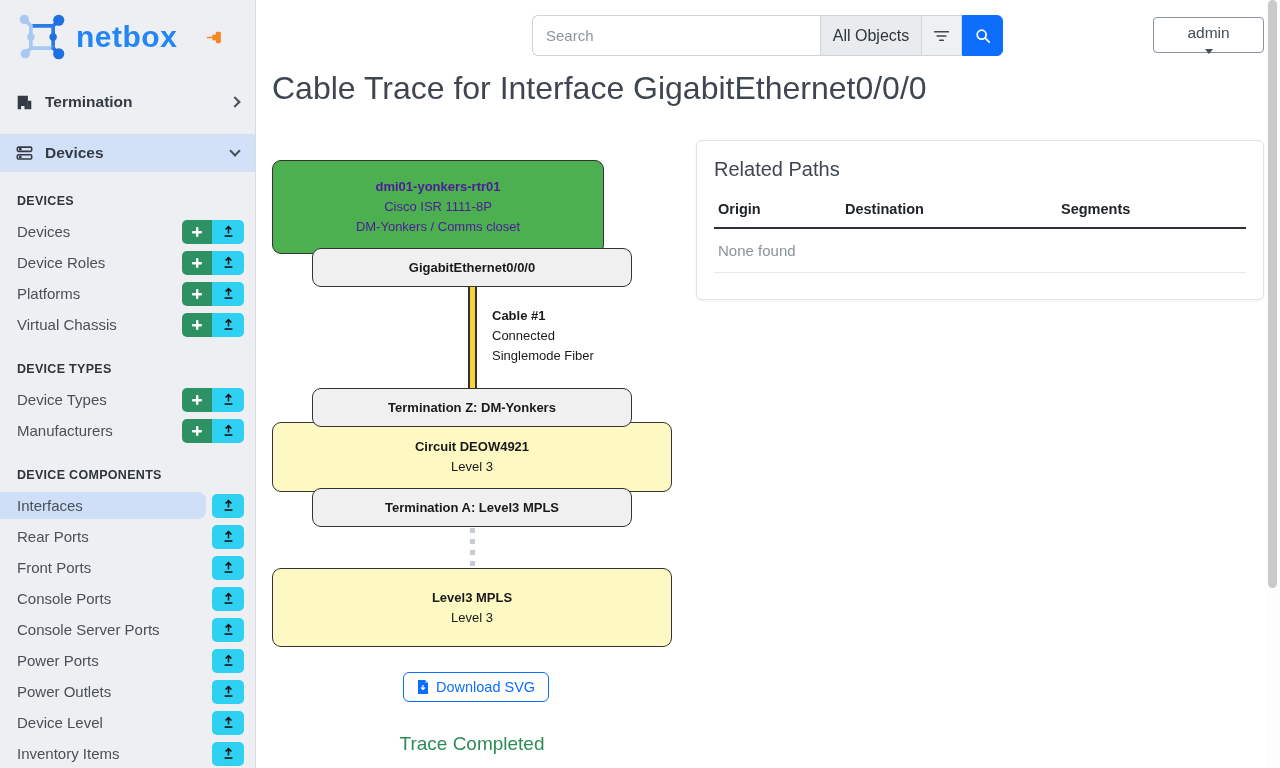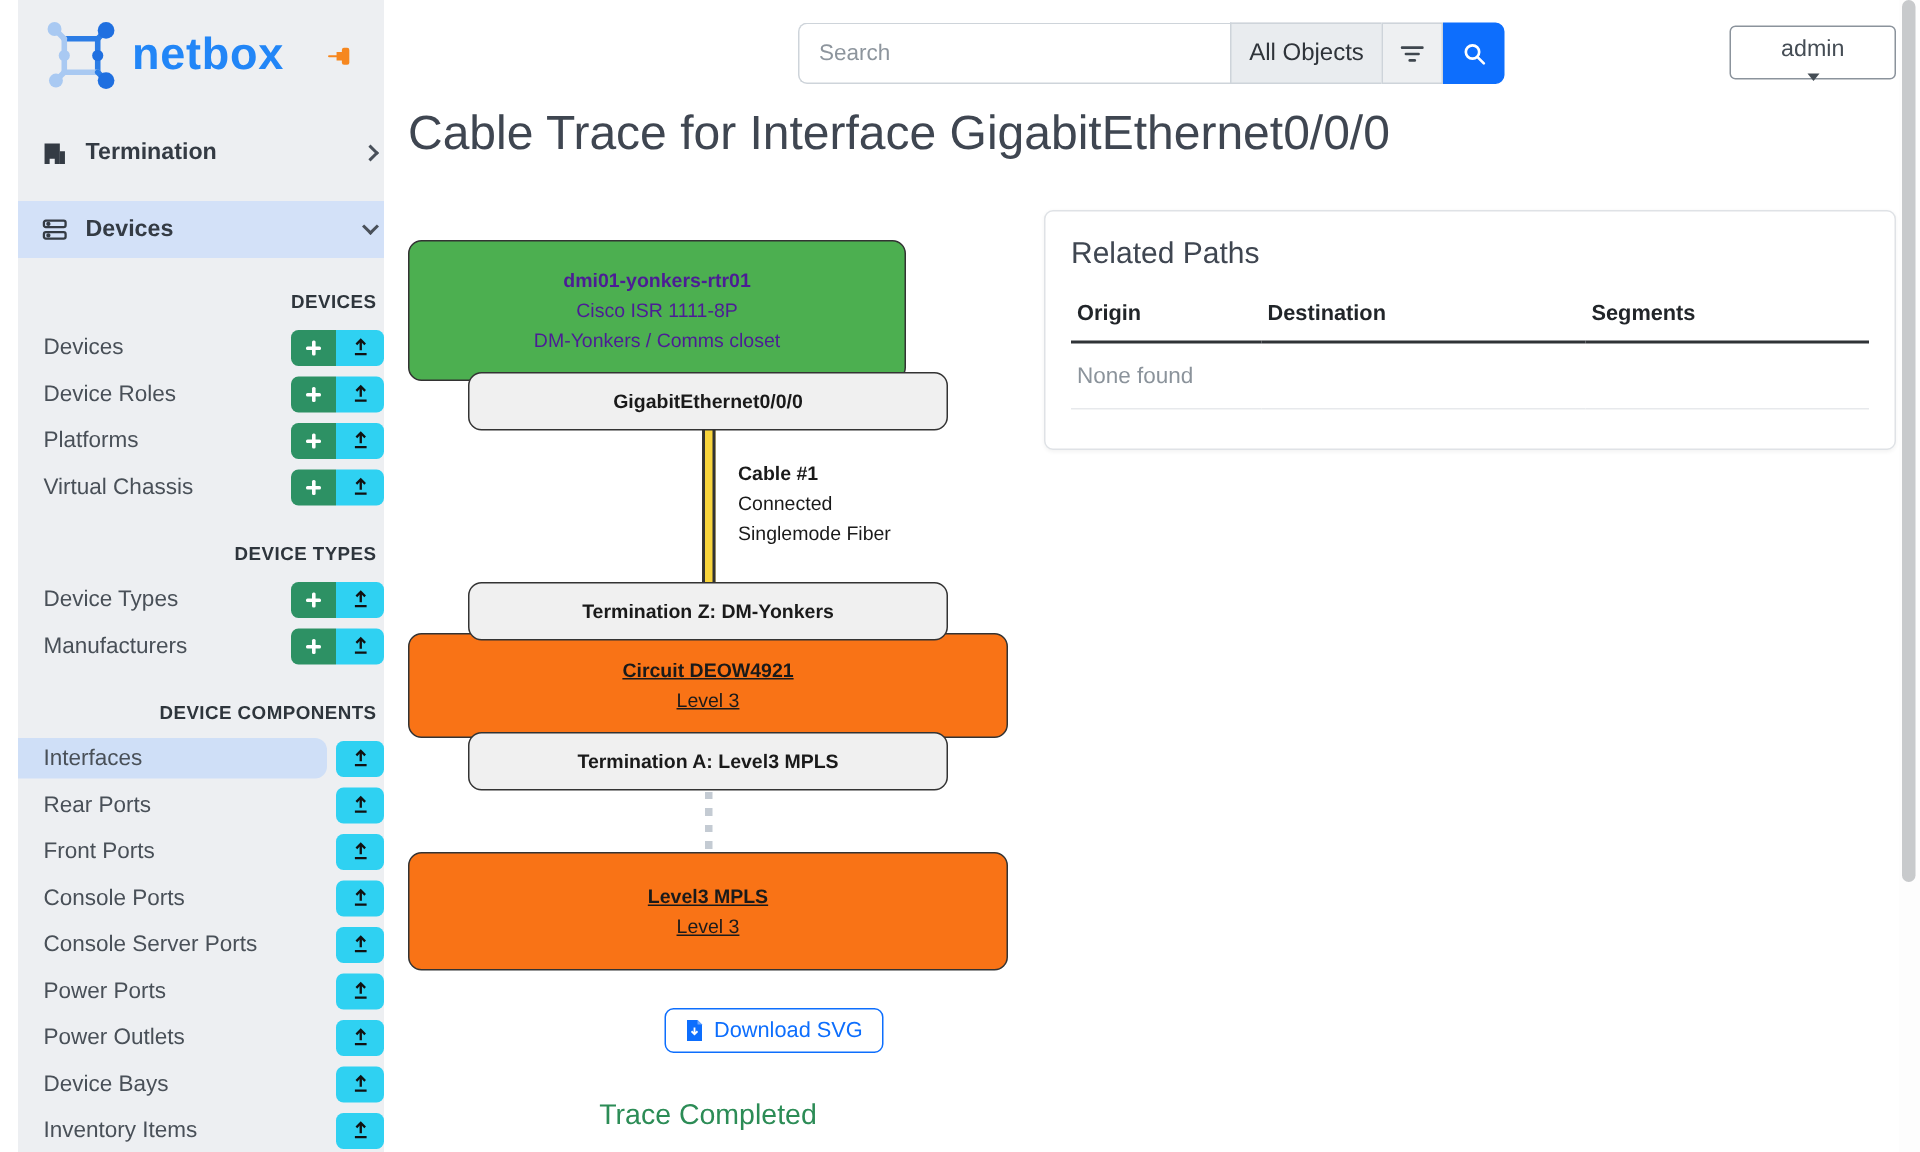--- a/index.html
+++ b/index.html
@@ -1,20 +1,20 @@
 <!DOCTYPE html>
 <html><head>
 <meta charset="utf-8">
 <style>
   * { margin:0; padding:0; box-sizing:border-box; }
   html,body { width:1280px; height:768px; overflow:hidden; font-family:"Liberation Sans", sans-serif; background:#fff; }
   body { position:relative; }
 
   
-  .sidebar { position:absolute; left:12px; top:0; width:256px; height:768px; background:#edeff2; border-right:1px solid #d9dcdf;text-align:right; }
+  .sidebar { position:absolute; left:0; top:0; width:256px; height:768px; background:#edeff2; border-right:1px solid #d9dcdf; }
   .logo-row { display:flex; align-items:center; padding:14px 16px 10px 16px; height:70px; }
   .logo-text { font-size:30px; font-weight:bold; color:#2286f7; letter-spacing:.5px; margin-left:8px; }
   .pin-wrap { margin-left:auto; margin-right:16px; display:flex; }
 
   .nav-item { position:relative; display:flex; align-items:center; height:36px; padding:0 16px; margin-top:14px; cursor:pointer; }
   .nav-item.active { background:#d3e1f8; height:38px; }
   .nav-item .nav-label { font-size:15.5px; font-weight:bold; color:#343b44; margin-left:12px; }
   .chev { margin-left:auto; width:8px; height:8px; border-right:2px solid #49505a; border-bottom:2px solid #49505a; }
   .chev.right { transform:rotate(-45deg); }
   .chev.down  { transform:rotate(45deg); margin-top:-4px; }
@@ -44,31 +44,31 @@
 
   .page-title { position:absolute; left:16px; top:70px; font-size:32px; font-weight:400; color:#3f4651; }
 
   
   .trace { position:absolute; left:16px; top:140px; width:440px; height:628px; }
   .tbox { position:absolute; border:1px solid #333; border-radius:9px; display:flex; flex-direction:column; align-items:center; justify-content:center; text-align:center; font-size:13px; color:#1a1a1a; }
   .tbox .b { font-weight:bold; }
   .box-device { left:0; top:20px; width:332px; height:94px; background:#4caf50; color:#4c1d95; }
   .box-device div { line-height:20px; }
   .box-light { background:#f0f0f0; }
-  .box-mid { background:#f97316;text-decoration:underline; }
+  .box-mid { background:#fef9c3; }
   .box-iface { left:40px; top:108px; width:320px; height:39px; z-index:3; }
   .box-termz { left:40px; top:248px; width:320px; height:39px; z-index:3; }
   .box-circuit { left:0; top:282px; width:400px; height:70px; z-index:2; }
   .box-circuit div, .box-provider div { line-height:20px; }
   .box-terma { left:40px; top:348px; width:320px; height:39px; z-index:3; }
   .box-provider { left:0; top:428px; width:400px; height:79px; }
   .cable-line { position:absolute; left:196px; top:146px; width:9px; height:103px; background:#f8d43c; border-left:2px solid #333; border-right:2px solid #333; z-index:1; }
   .cable-info { position:absolute; left:220px; top:166px; font-size:13px; line-height:20px; color:#1a1a1a; text-align:left; }
   .dot-line { position:absolute; left:198px; top:388px; width:5px; height:38px; background-image:repeating-linear-gradient(to bottom,#c4cbd3 0 5px,transparent 5px 11px); }
-  .dl-btn { position:absolute; left:131px; top:532px; height:30px; padding:0 13px; border:1px solid #0d6efd; color:#0d6efd; border-radius:6px; display:flex; align-items:center; gap:7px; font-size:14.5px; background:#fff; cursor:pointer;margin-left:40px; }
+  .dl-btn { position:absolute; left:131px; top:532px; height:30px; padding:0 13px; border:1px solid #0d6efd; color:#0d6efd; border-radius:6px; display:flex; align-items:center; gap:7px; font-size:14.5px; background:#fff; cursor:pointer; }
   .trace-status { position:absolute; left:0; top:593px; width:400px; text-align:center; font-size:19px; color:#2c8c56; }
 
   
   .card { position:absolute; left:440px; top:140px; width:568px; height:160px; background:#fff; border:1px solid #dfe2e6; border-radius:6px; box-shadow:0 1px 3px rgba(0,0,0,.05); padding:17px; }
   .card-title { font-size:20px; font-weight:400; color:#3f4651; margin-bottom:20px; }
   .rp-table { width:100%; border-collapse:collapse; }
   .rp-table th { text-align:left; font-size:14.5px; color:#212529; padding:0 0 10px 4px; border-bottom:2px solid #2f3337; }
   .rp-table th.c0 { width:127px; } .rp-table th.c1 { width:216px; }
   .rp-table td { padding:13px 0 13px 4px; font-size:15px; color:#8b939b; border-bottom:1px solid #e7e9ec; }
 
@@ -345,21 +345,21 @@
           <svg width="13" height="13" viewBox="0 0 20 20" fill="none" stroke="#111" stroke-width="2.4">
             <path d="M10 13 V3"></path>
             <path d="M5.5 7 L10 2.5 L14.5 7"></path>
             <path d="M4 17 H16"></path>
           </svg>
         </span>
       </span>
   </div>
   <div class="side-row">
 
-    <span class="lbl">Device Bays</span>
+    <span class="lbl">Device Level</span>
     <span class="btns">
         <span class="btn-import solo">
           <svg width="13" height="13" viewBox="0 0 20 20" fill="none" stroke="#111" stroke-width="2.4">
             <path d="M10 13 V3"></path>
             <path d="M5.5 7 L10 2.5 L14.5 7"></path>
             <path d="M4 17 H16"></path>
           </svg>
         </span>
       </span>
   </div>

